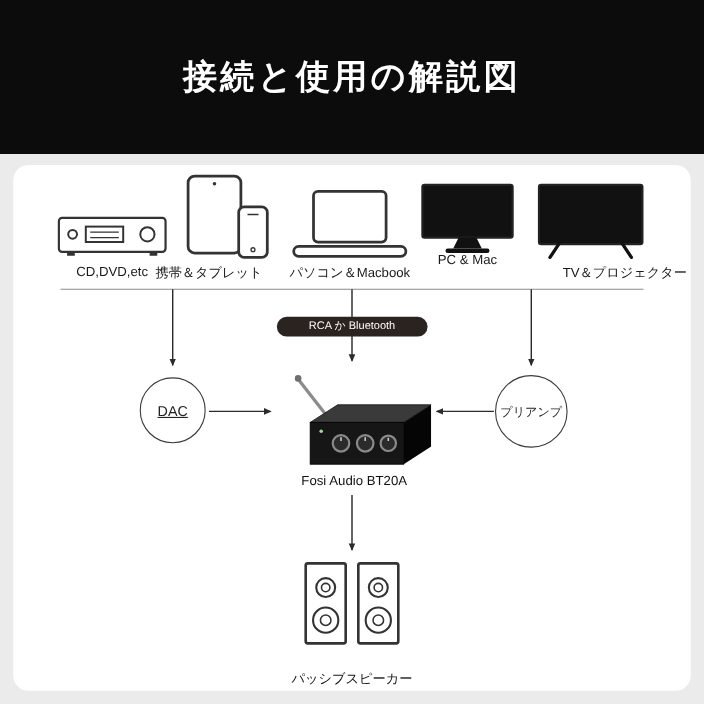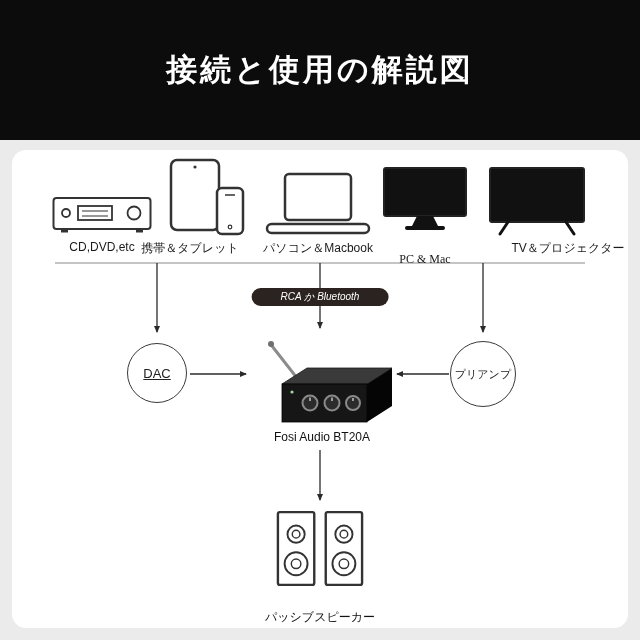--- a/index.html
+++ b/index.html
@@ -13,21 +13,21 @@
 
   .card { position:absolute; left:12px; top:150px; width:616px; height:478px;
           background:#ffffff; border-radius:14px; }
 
   .overlay { position:absolute; left:0; top:0; width:640px; height:640px; pointer-events:none; }
   .abs { position:absolute; }
 
   .device-label { position:absolute; transform:translateX(-50%); font-size:12px; color:#1a1a1a;
                   white-space:nowrap; text-align:center; }
   .badge { position:absolute; transform:translateX(-50%); background:#2b2320; color:#ffffff;
-           font-size:10px; line-height:12px; padding:3px 29px; border-radius:10px; white-space:nowrap;font-style:italic; }
+           font-size:10px; line-height:12px; padding:3px 29px; border-radius:10px; white-space:nowrap; }
   .node-circle { position:absolute; border:1.5px solid #3a3a3a; border-radius:50%; background:#ffffff;
                  display:flex; align-items:center; justify-content:center; color:#222222; }
   .node-circle.dac { left:127px; top:343px; width:60px; height:60px; font-size:13px;text-decoration:underline; }
   .node-circle.preamp { left:450px; top:341px; width:66px; height:66px; font-size:11px; }
   .center-label { position:absolute; transform:translateX(-50%); font-size:12px; color:#111111;
                   white-space:nowrap; text-align:center; }
 </style>
 </head>
 <body>
 
@@ -78,21 +78,21 @@
     <rect x="22" y="2" width="66" height="46" rx="4" fill="#fff" stroke="#333" stroke-width="2.5"></rect>
     <rect x="4" y="52" width="102" height="9" rx="4.5" fill="#fff" stroke="#333" stroke-width="2.5"></rect>
   </svg>
   <div class="device-label" style="left:318px; top:240px;">パソコン＆Macbook</div>
 
   <svg class="abs" style="left:382px; top:166px;" width="86" height="70" viewBox="0 0 86 70">
     <rect x="2" y="2" width="82" height="48" rx="2" fill="#111" stroke="#222" stroke-width="2"></rect>
     <polygon points="35,50 51,50 56,60 30,60" fill="#111"></polygon>
     <rect x="23" y="60" width="40" height="4" rx="2" fill="#111"></rect>
   </svg>
-  <div class="device-label" style="left:425px; top:252px;font-family:Liberation Serif, serif;">PC &amp; Mac</div>
+  <div class="device-label" style="left:425px; top:229px;">PC &amp; Mac</div>
 
   <svg class="abs" style="left:488px; top:166px;" width="98" height="70" viewBox="0 0 98 70">
     <rect x="2" y="2" width="94" height="54" rx="2" fill="#111" stroke="#222" stroke-width="2"></rect>
     <path d="M20,56 L12,68 M78,56 L86,68" stroke="#111" stroke-width="3" stroke-linecap="round"></path>
   </svg>
   <div class="device-label" style="left:568px; top:240px;">TV＆プロジェクター</div>
 
   <div class="badge" style="left:320px; top:288px;">RCA か Bluetooth</div>
 
   <div class="node-circle dac">

